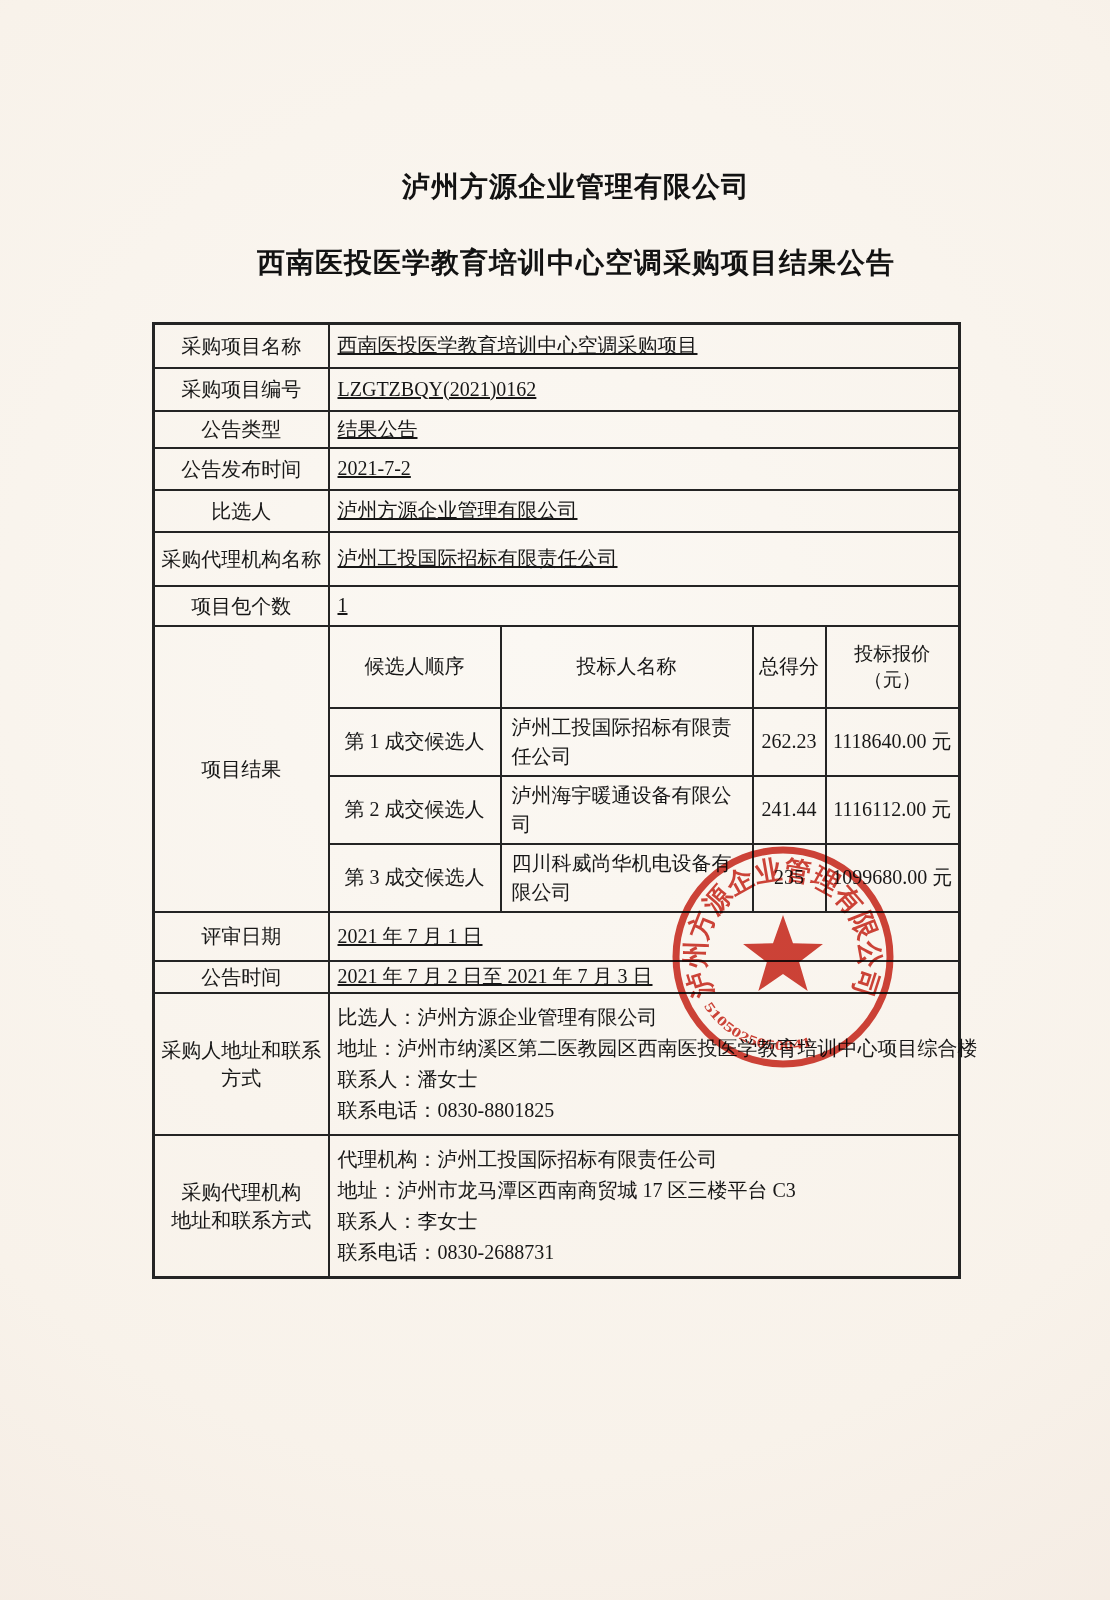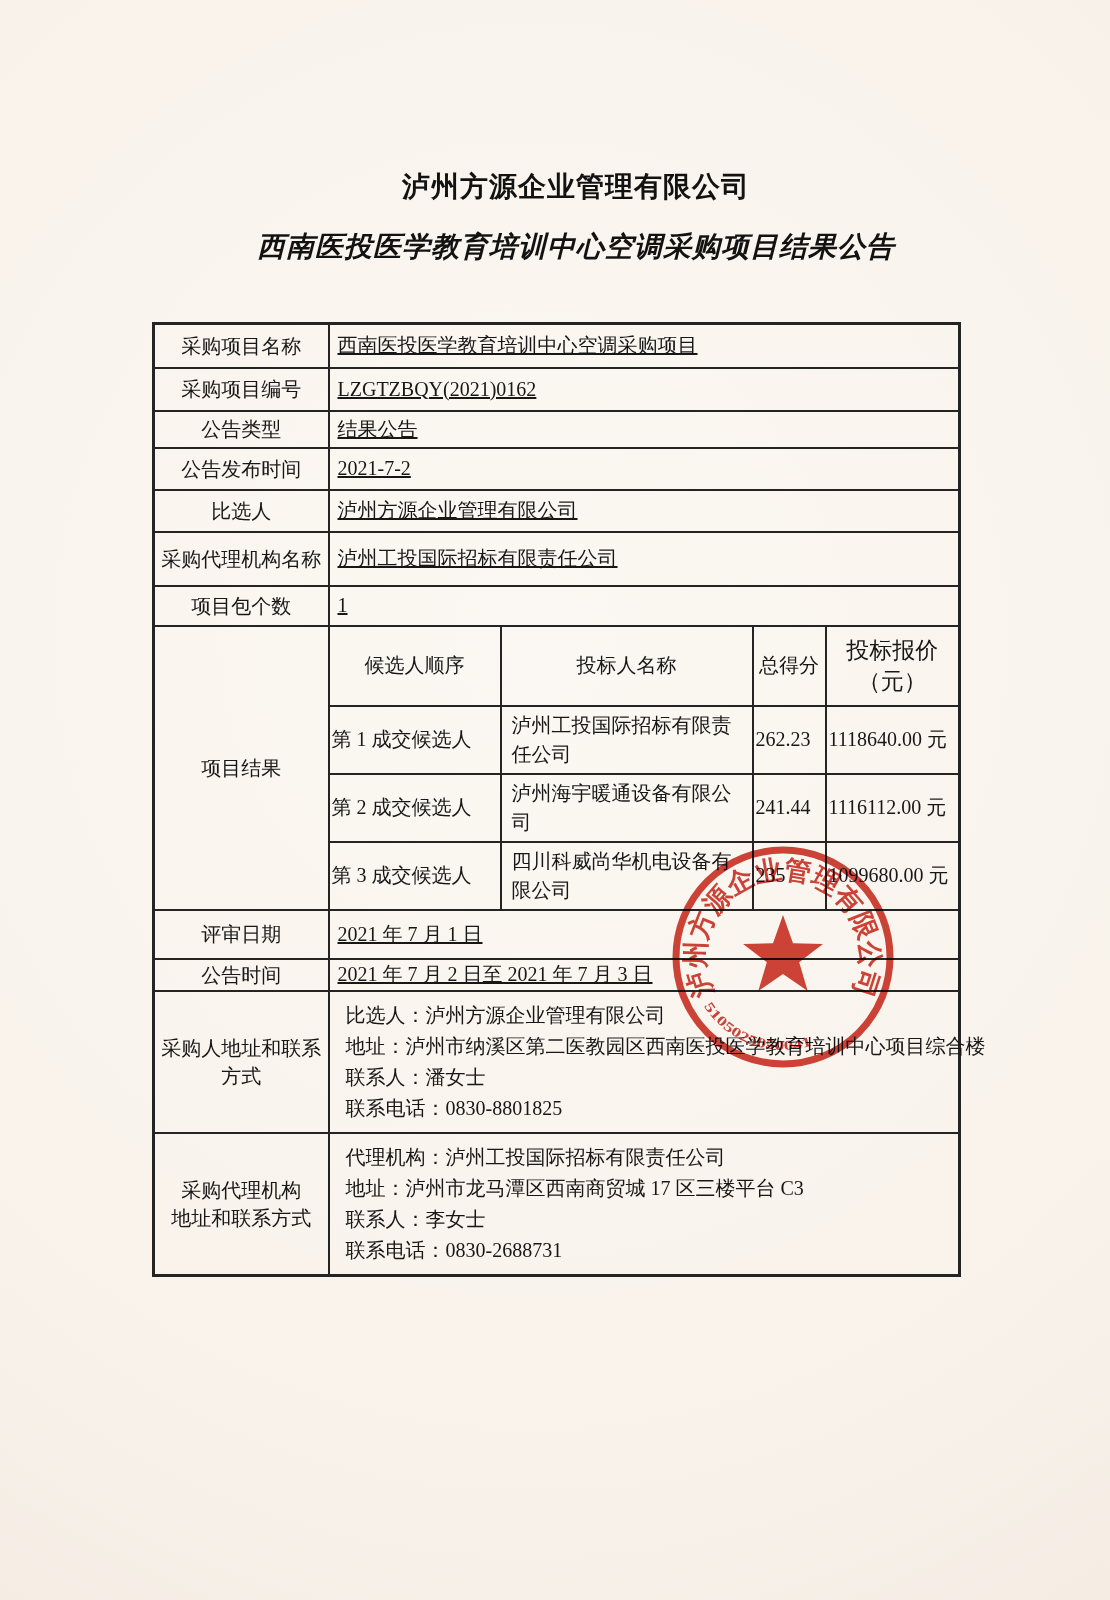--- a/index.html
+++ b/index.html
@@ -20,21 +20,21 @@
     left: 42px; right: 0;
     text-align: center;
     font-family: "Liberation Sans", "DejaVu Sans", sans-serif;
     font-weight: bold;
     font-size: 28px;
     letter-spacing: 1px;
     color: #121212;
     margin: 0;
   }
   .t1 { top: 168px; }
-  .t2 { top: 228px; font-style: italic; }
+  .t2 { top: 244px; }
 
   table.doc-table {
     position: absolute;
     left: 152px; top: 322px;
     width: 806px;
     border-collapse: collapse;
     table-layout: fixed;
     font-size: 20px;
     color: #171717;
   }
@@ -43,25 +43,25 @@
     padding: 0 8px;
     vertical-align: middle;
   }
   .doc-table { border: 3px solid #242424; }
   td.lbl {
     text-align: center;
     padding: 0 2px;
     line-height: 28px;
   }
   td.val { text-align: left; white-space: nowrap; text-decoration: underline; }
-  td.ctr { text-align: left; padding: 0 2px; }
+  td.ctr { text-align: center; padding: 0 2px; }
   td.hdr { text-align: center; padding: 14px 2px; }
-  td.hdr-price { text-align: center; padding: 8px 1px; font-size: 23px; }
+  td.hdr-price { text-align: center; padding: 14px 1px; font-size: 19px; }
   td.bidder { padding: 4px 10px; line-height: 29px; white-space: normal; }
-  td.contact { padding: 8px 16px; vertical-align: middle; }
+  td.contact { padding: 8px 8px; vertical-align: middle; }
   .contact div { line-height: 31px; white-space: nowrap; }
 
   .stamp {
     position: absolute;
     left: 653px; top: 827px;
     width: 260px; height: 260px;
     opacity: 0.87;
     mix-blend-mode: multiply;
   }
   .stamp text {

